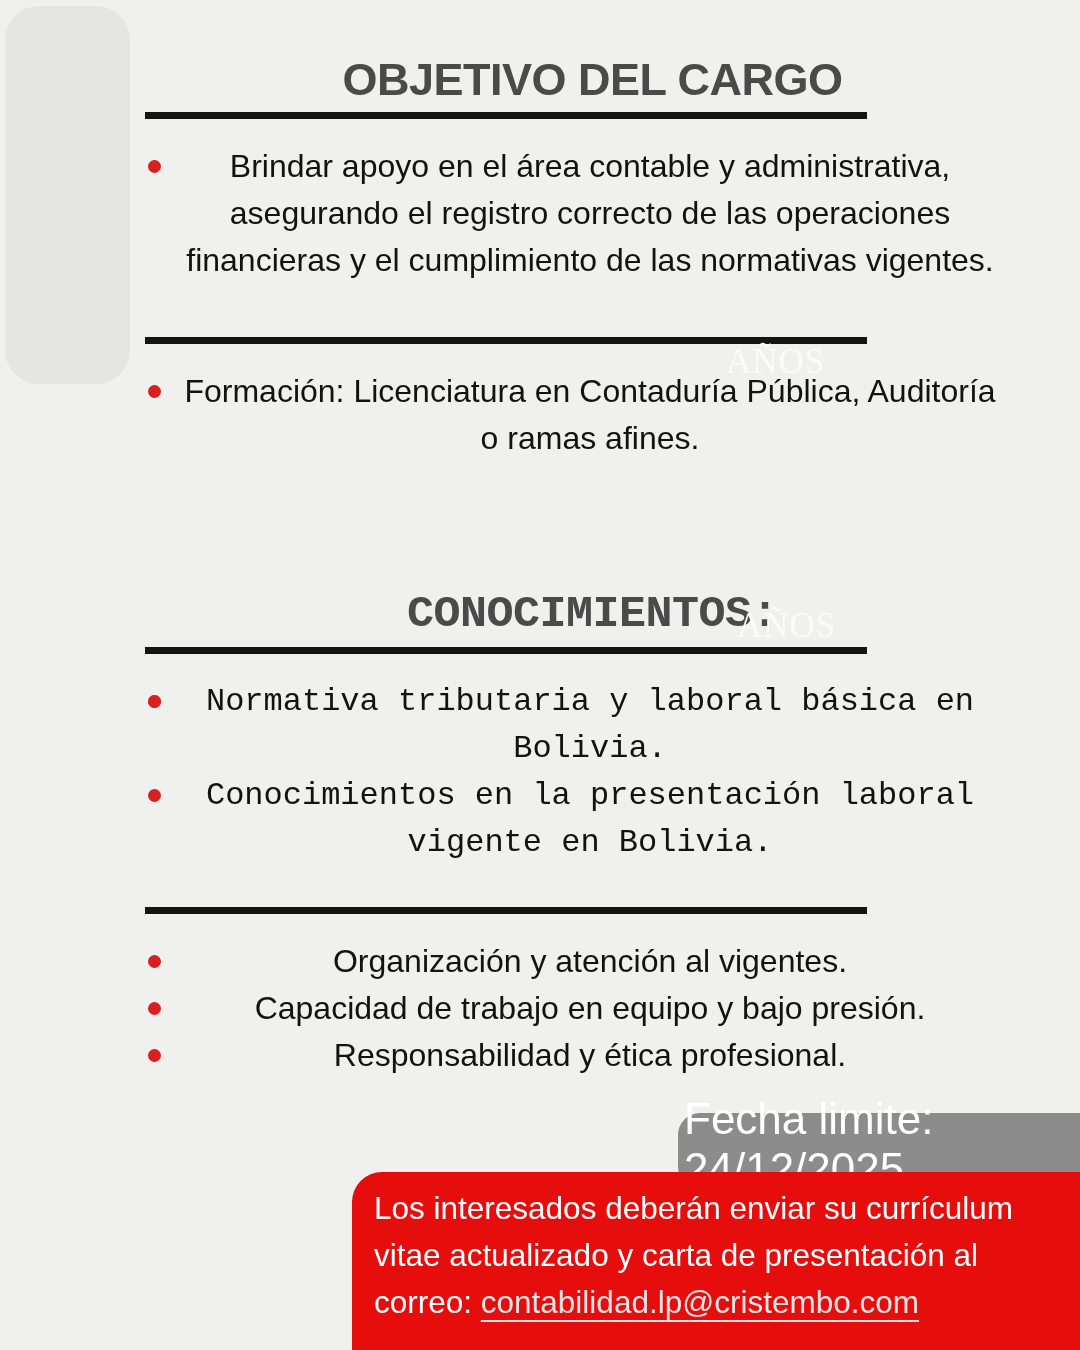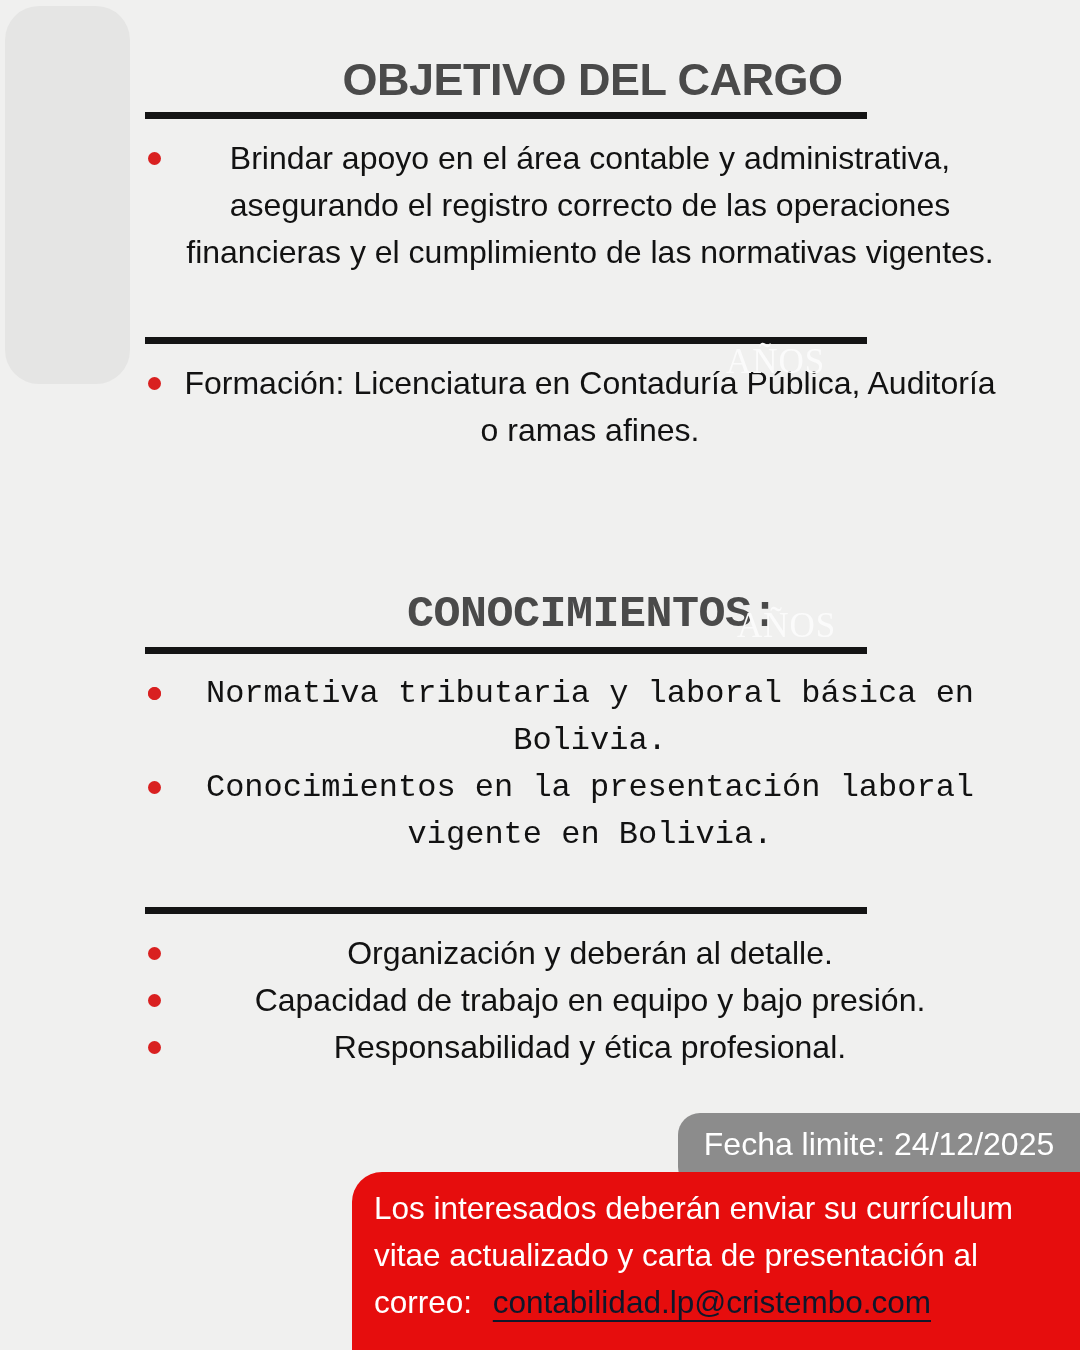--- a/index.html
+++ b/index.html
@@ -45,21 +45,21 @@
     color:var(--title-gray);
     line-height:50px;
   }
   .rule{
     width:722px;height:7px;
     background:var(--rule-black);
     margin-top:7px;
   }
   .section ul{
     list-style:none;
-    margin-top:16px;
+    margin-top:24px;
   }
   .section li{
     position:relative;
     padding-left:30px;
     font-size:32px;
     line-height:47px;
     color:var(--body-black);
     max-width:860px;
   }
   .dot{
@@ -79,21 +79,21 @@
   }
   .wm-0{left:726px;top:342px;}
   .wm-1{left:737px;top:606px;}
   .deadline-badge{
     position:absolute;
     left:678px;top:1113px;
     width:402px;height:76px;
     background:var(--deadline-gray);
     border-radius:22px 0 0 22px;
     color:#ffffff;
-    font-size:32px;
+    font-size:44px;
     display:flex;
     align-items:center;
     justify-content:center;
     padding:0 6px 14px 6px;
     z-index:1;
   }
   .contact-box{
     position:absolute;
     left:352px;top:1172px;
     width:728px;height:178px;
@@ -101,25 +101,24 @@
     border-radius:30px 0 0 0;
     z-index:2;
   }
   .contact-box p{
     color:#ffffff;
     font-size:31.5px;
     line-height:47px;
     padding:13px 16px 0 22px;
   }
   .email-link{
-    color:#0f172a;
+    color:#e5e5e5;
     text-decoration:underline;
     text-decoration-thickness:2px;
     text-underline-offset:7px;
-    margin-left:12px;
   }
 </style>
 </head>
 <body>
 
 <div class="corner-card"></div>
 
 <span class="watermark wm-0">AÑOS</span>
 <span class="watermark wm-1">AÑOS</span>
 
@@ -162,21 +161,21 @@
         <span>Conocimientos en la presentación laboral vigente en Bolivia.</span>
       </li>
     </ul>
   </div>
 
   <div class="section sec-3">
     <div class="rule"></div>
     <ul>
       <li>
         <span class="dot"></span>
-        <span>Organización y deberán al detalle.</span>
+        <span>Organización y atención al vigentes.</span>
       </li>
       <li>
         <span class="dot"></span>
         <span>Capacidad de trabajo en equipo y bajo presión.</span>
       </li>
       <li>
         <span class="dot"></span>
         <span>Responsabilidad y ética profesional.</span>
       </li>
     </ul>

